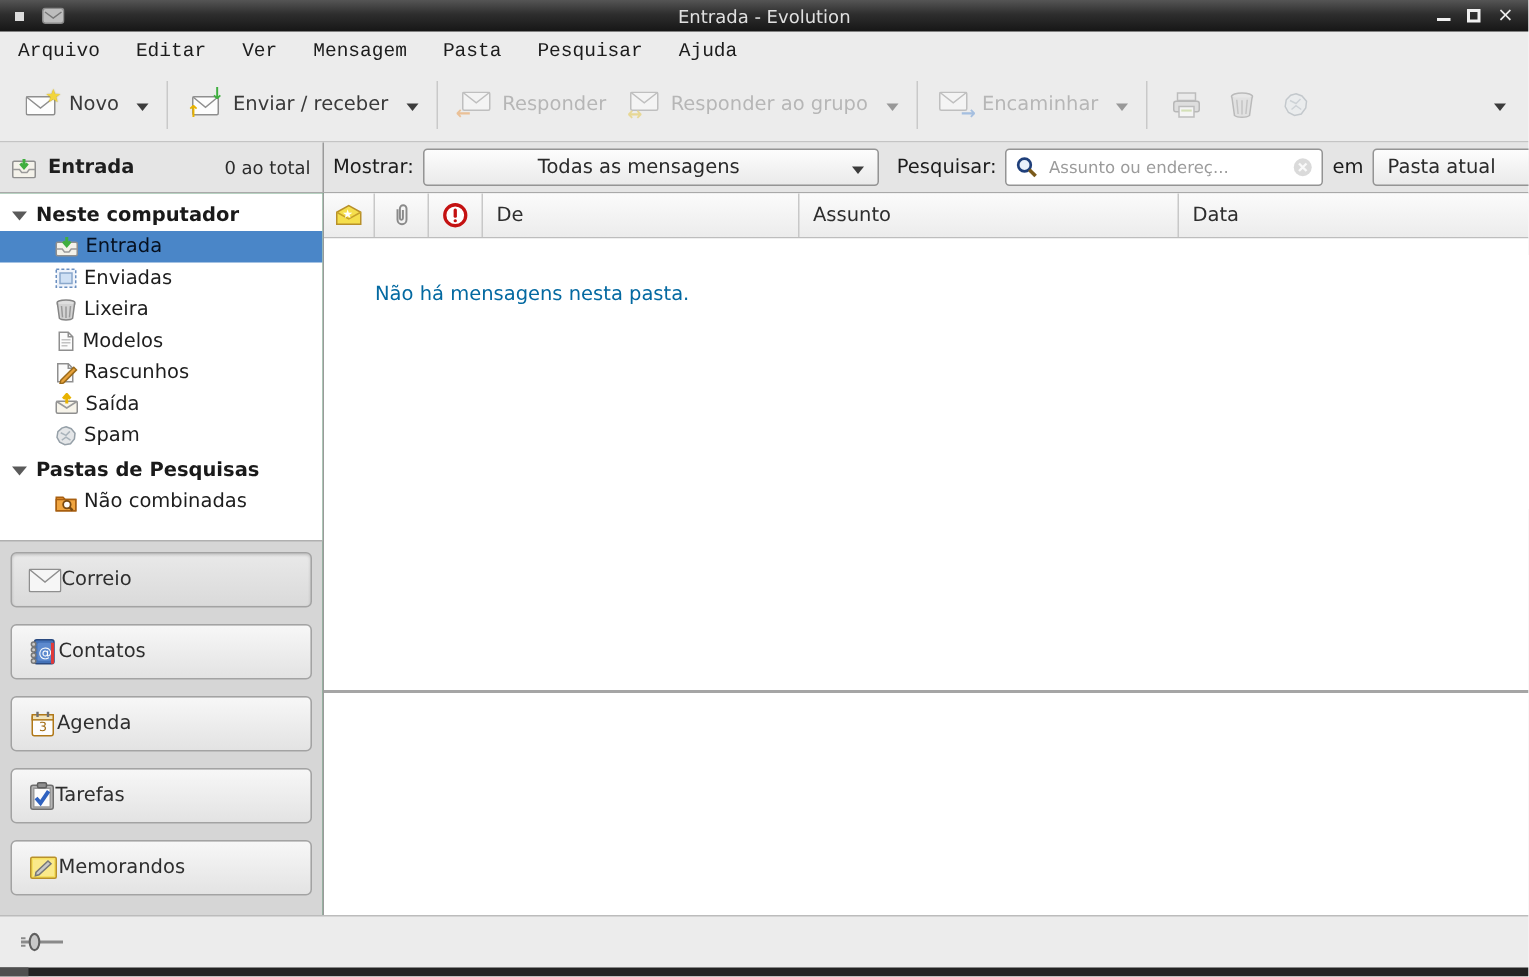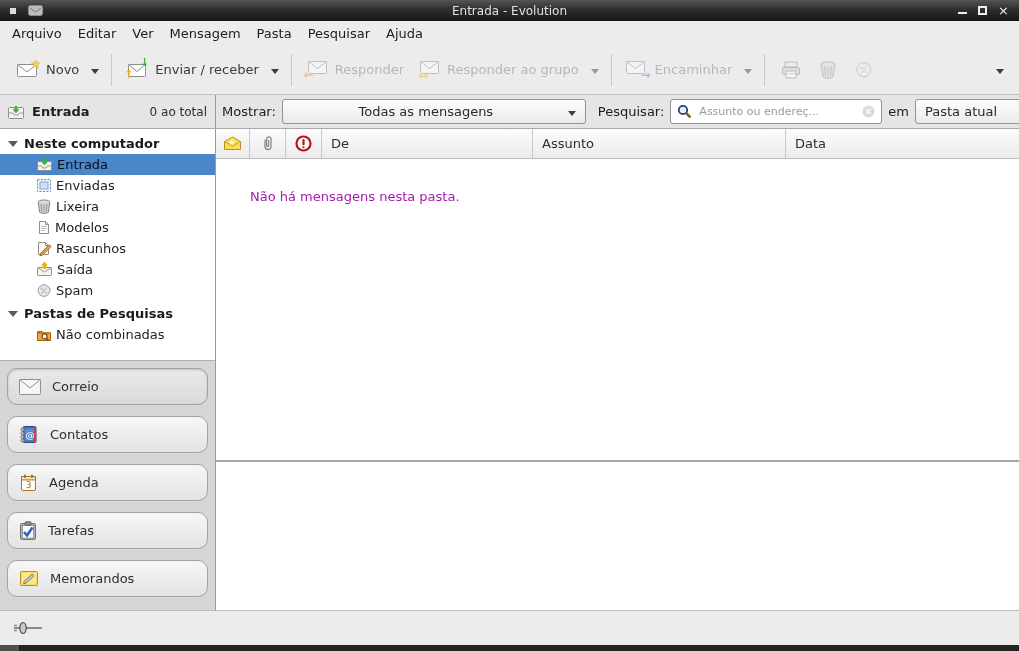--- a/index.html
+++ b/index.html
@@ -25,22 +25,23 @@
   }
   .winctl { margin-left:auto; display:flex; align-items:center; gap:11px; margin-right:10px; z-index:2; }
   .winctl span { color:#efefef; font-size:13px; line-height:13px; cursor:default; }
   .wc-min { width:9px; height:3px; border-bottom:2px solid #efefef; margin-top:4px; }
   .wc-max { width:9px; height:9px; border:2px solid #efefef; }
   .wc-close { font-size:15px; }
 
   
   .menubar {
     height:24px; flex:0 0 24px; background:#ececec;
-    display:flex; align-items:center; gap:16px; padding-left:12px;
+    display:flex; align-items:center; gap:24px; padding-left:12px;
     color:#1c1c1c;
+    font-family:Liberation Mono, monospace;
   }
   .menubar span { cursor:default; }
 
   
   .toolbar {
     height:50px; flex:0 0 50px; background:#ececec;
     border-bottom:1px solid #c4c4c4;
     display:flex; align-items:center; padding:0 10px;
   }
   .tbtn {
@@ -114,23 +115,23 @@
   .tree-item {
     display:flex; align-items:center; gap:4px; height:21px;
     padding-left:36px; color:#1d1d1d; cursor:default;
   }
   .tree-item.selected { background:#4a86c8; color:#06101f; }
   .switcher {
     flex:1; background:#d6d6d6; border-top:1px solid #b0b0b0;
     padding:7px 7px 0 7px;
   }
   .swbtn {
-    height:37px; margin-bottom:11px; border:1px solid #a3a3a3; border-radius:10px;
+    height:37px; margin-bottom:11px; border:1px solid #a3a3a3; border-radius:4px;
     background:linear-gradient(#f7f7f7,#e3e3e3);
-    display:flex; align-items:center; gap:11px; padding-left:11px;
+    display:flex; align-items:center; padding-left:11px;
     color:#2e2e2e; cursor:default;
   }
   .swbtn.active { background:linear-gradient(#e9e9e9,#dadada); box-shadow:inset 0 1px 2px rgba(0,0,0,0.18); }
 
   .main { flex:1; display:flex; flex-direction:column; background:#fff; min-width:0; }
   .mlist-header {
     height:30px; flex:0 0 30px; display:flex;
     background:linear-gradient(#fbfbfb,#ececec);
     border-bottom:1px solid #bdbdbd; color:#2e2e2e;
   }
@@ -138,21 +139,21 @@
     display:flex; align-items:center; border-right:1px solid #c8c8c8;
     padding-left:9px; cursor:default;
   }
   .hcol.iconcol { justify-content:center; padding-left:0; }
   .c1 { width:34px; flex:0 0 34px; }
   .c2 { width:36px; flex:0 0 36px; }
   .c3 { width:36px; flex:0 0 36px; }
   .c4 { width:211px; flex:0 0 211px; }
   .c5 { width:253px; flex:0 0 253px; }
   .c6 { flex:1; border-right:none; }
-  .mlist-body { height:301px; flex:0 0 301px; background:#fff; padding:30px 0 0 34px; color:#a21caf; }
+  .mlist-body { height:301px; flex:0 0 301px; background:#fff; padding:30px 0 0 34px; color:#0369a1; }
   .splitter { height:2px; flex:0 0 2px; background:#a5a5a5; }
   .preview { flex:1; background:#fff; }
 
   
   .statusbar {
     height:35px; flex:0 0 35px; background:#ececec; border-top:1px solid #bcbcbc;
     display:flex; align-items:center; padding-left:13px;
   }
   .bottomstrip { height:6px; flex:0 0 6px; background:#232323; position:relative; }
   .bottomstrip::before {

